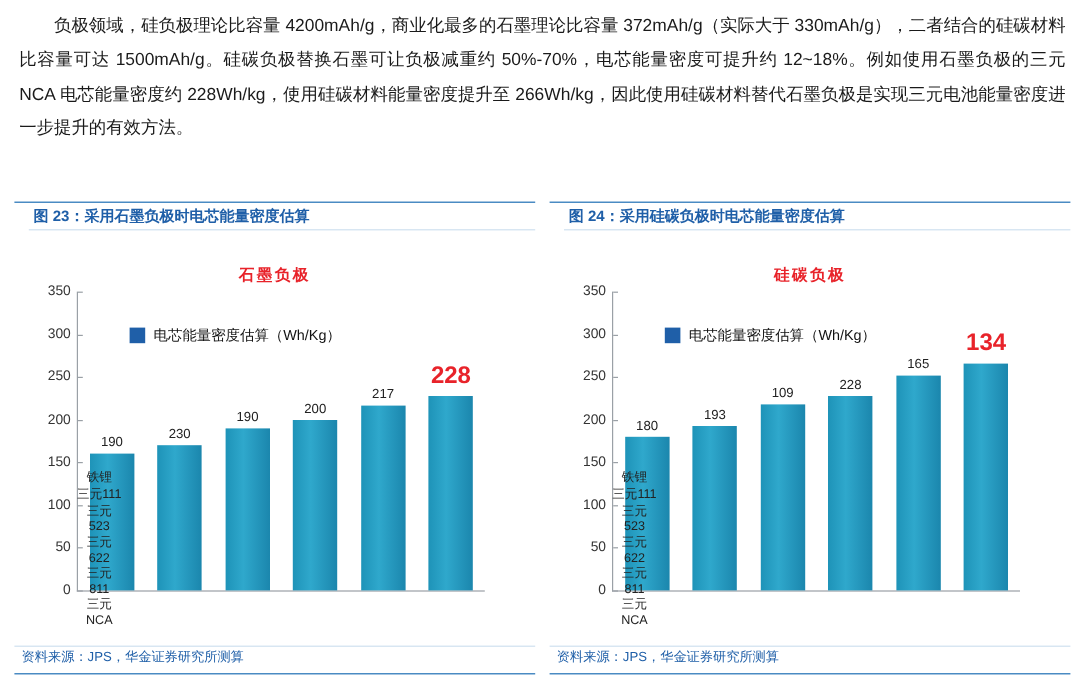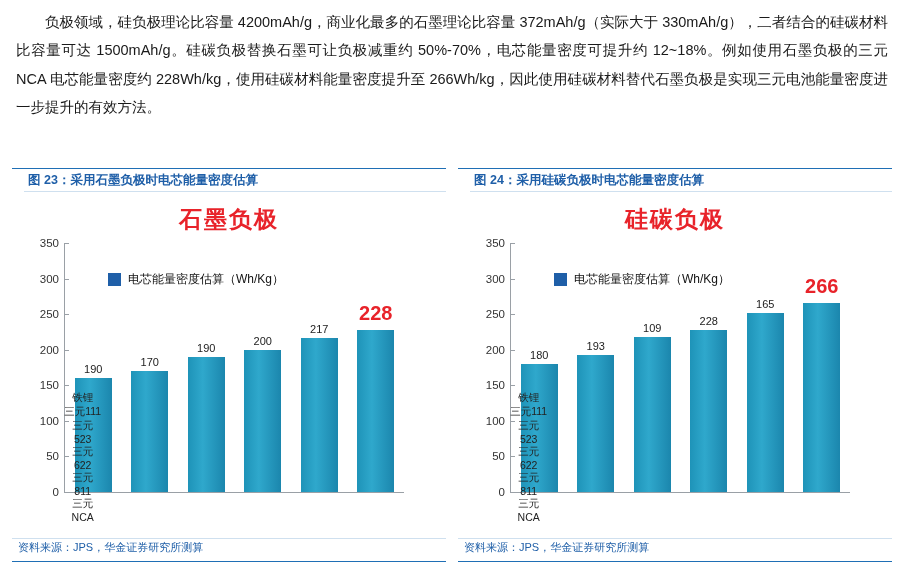--- a/index.html
+++ b/index.html
@@ -28,22 +28,22 @@
   }
   .panel-title{
     height:22px;line-height:22px;
     font-size:12.5px;color:#1f5fa8;font-weight:bold;
     padding-left:4px;
     border-bottom:1px solid #cfe0ef;
     margin-left:12px;
   }
   .chart-title{
     text-align:center;
-    font-size:23px;font-weight:bold;color:#e8232a;
-    margin-top:12px;letter-spacing:2px;
+    font-size:13px;font-weight:bold;color:#e8232a;
+    margin-top:28px;letter-spacing:2px;
     font-family:"DejaVu Serif","Liberation Serif",serif;
   }
   .plot-wrap{
     position:absolute;left:0;top:66px;width:434px;height:290px;
   }
   .plot{
     position:absolute;left:52px;top:8px;width:340px;height:250px;
     border-left:1px solid #9aa0a6;
     border-bottom:1px solid #9aa0a6;
     box-sizing:border-box;
@@ -120,21 +120,21 @@
         <div class="ytick" style="top:42.86%"><span>200</span><i class="dash"></i></div>
         <div class="ytick" style="top:28.57%"><span>250</span><i class="dash"></i></div>
         <div class="ytick" style="top:14.29%"><span>300</span><i class="dash"></i></div>
         <div class="ytick" style="top:0%"><span>350</span><i class="dash"></i></div>
         <div class="bars">
           <div class="barcol">
               <span class="barval">190</span>
               <div class="bar" style="height: 45.7143%;"></div>
             </div>
           <div class="barcol">
-              <span class="barval">170</span>
+              <span class="barval">230</span>
               <div class="bar" style="height: 48.5714%;"></div>
             </div>
           <div class="barcol">
               <span class="barval">190</span>
               <div class="bar" style="height: 54.2857%;"></div>
             </div>
           <div class="barcol">
               <span class="barval">200</span>
               <div class="bar" style="height: 57.1429%;"></div>
             </div>
@@ -193,21 +193,21 @@
             </div>
           <div class="barcol">
               <span class="barval">228</span>
               <div class="bar" style="height: 65.1429%;"></div>
             </div>
           <div class="barcol">
               <span class="barval">165</span>
               <div class="bar" style="height: 71.7143%;"></div>
             </div>
           <div class="barcol">
-              <span class="barval big">266</span>
+              <span class="barval big">134</span>
               <div class="bar" style="height: 76%;"></div>
             </div>
         </div>
       </div>
       <div class="xlabels">
         <span>铁锂</span>
         <span>三元111</span>
         <span>三元523</span>
         <span>三元622</span>
         <span>三元811</span>

